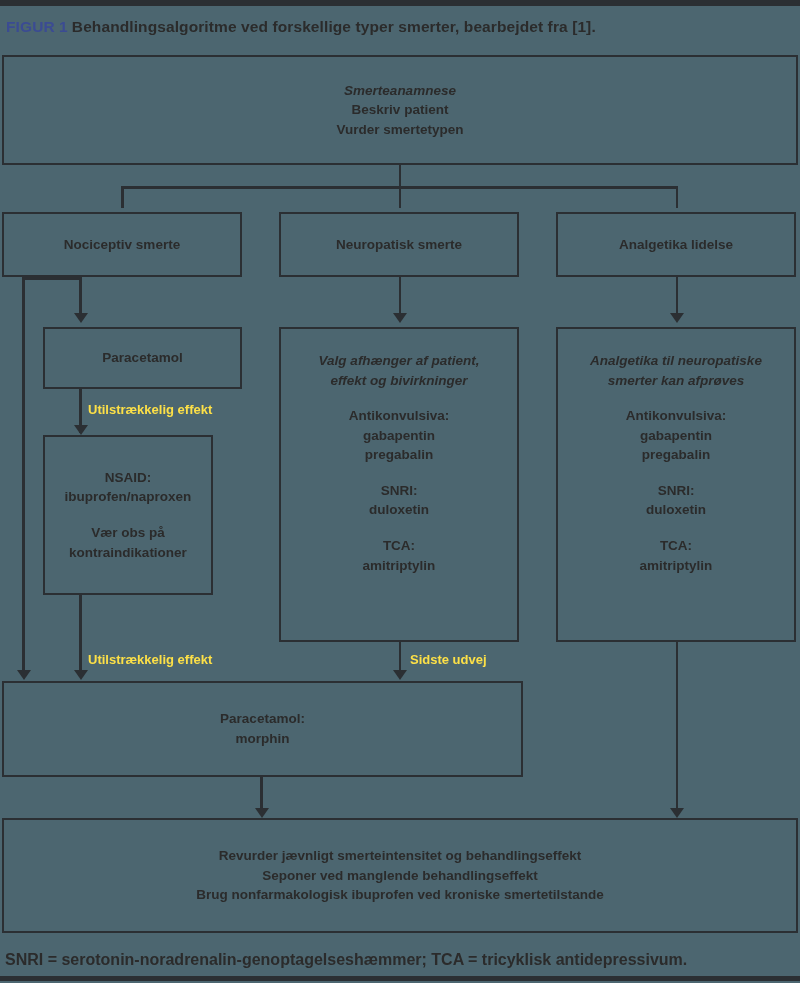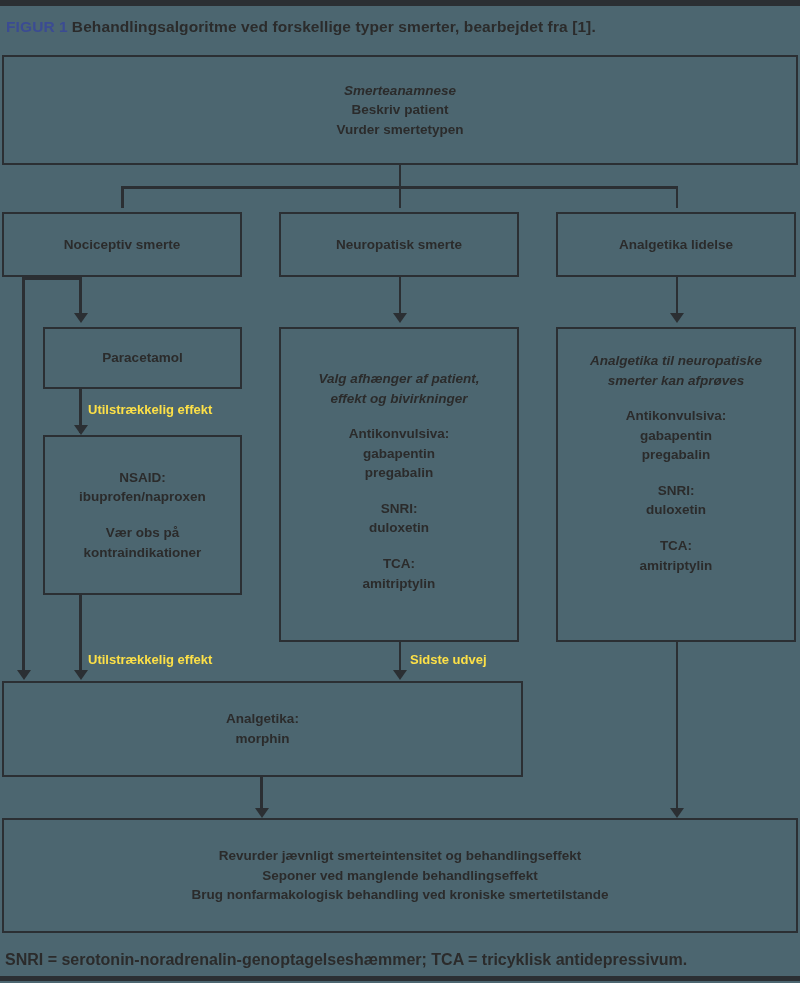--- a/index.html
+++ b/index.html
@@ -149,33 +149,33 @@
   <div class="arrowhead" style="left:73.5px; top:313px;"></div>
 
   <div class="box" style="left:43px; top:327px; width:199px; height:62px;">
     <span class="line">Paracetamol</span>
   </div>
 
   <div class="vline" style="left:79px; top:389px; height:44px;"></div>
   <div class="arrowhead" style="left:73.5px; top:425px;"></div>
   <div class="edge-label" style="left:88px; top:402px;">Utilstrækkelig effekt</div>
 
-  <div class="box" style="left:43px; top:435px; width:199px; height:160px;">
+  <div class="box" style="left:43px; top:435px; width:170px; height:160px;">
     <span class="line">NSAID:</span>
     <span class="line">ibuprofen/naproxen</span>
     <span class="gap"></span>
     <span class="line">Vær obs på</span>
     <span class="line">kontraindikationer</span>
   </div>
 
   <div class="vline" style="left:79px; top:595px; height:80px;"></div>
   <div class="arrowhead" style="left:73.5px; top:670px;"></div>
   <div class="edge-label" style="left:88px; top:652px;">Utilstrækkelig effekt</div>
 
-  <div class="box" style="left:279px; top:327px; width:240px; height:315px; justify-content:flex-start; padding-top:40px;align-items:center;">
+  <div class="box" style="left:279px; top:327px; width:240px; height:315px; justify-content:flex-start; padding-top:22px;align-items:center;">
     <span class="line italic">Valg afhænger af patient,</span>
     <span class="line italic">effekt og bivirkninger</span>
     <span class="gap"></span>
     <span class="line">Antikonvulsiva:</span>
     <span class="line">gabapentin</span>
     <span class="line">pregabalin</span>
     <span class="gap"></span>
     <span class="line">SNRI:</span>
     <span class="line">duloxetin</span>
     <span class="gap"></span>
@@ -205,30 +205,30 @@
     <span class="line">amitriptylin</span>
   </div>
 
   <div class="vline" style="left:675.5px; top:277px; height:40px;"></div>
   <div class="arrowhead" style="left:670px; top:313px;"></div>
 
   <div class="vline" style="left:675.5px; top:642px; height:171px;"></div>
   <div class="arrowhead" style="left:670px; top:808px;"></div>
 
   <div class="box" style="left:2px; top:681px; width:521px; height:96px;">
-    <span class="line">Analgetika:</span>
+    <span class="line">Paracetamol:</span>
     <span class="line">morphin</span>
   </div>
 
   <div class="vline" style="left:260px; top:777px; height:36px;"></div>
   <div class="arrowhead" style="left:254.5px; top:808px;"></div>
 
   <div class="box" style="left:2px; top:818px; width:796px; height:115px;">
     <span class="line">Revurder jævnligt smerteintensitet og behandlingseffekt</span>
     <span class="line">Seponer ved manglende behandlingseffekt</span>
-    <span class="line">Brug nonfarmakologisk behandling ved kroniske smertetilstande</span>
+    <span class="line">Brug nonfarmakologisk ibuprofen ved kroniske smertetilstande</span>
   </div>
 
   <div class="footnote" style="top:951px;">SNRI = serotonin-noradrenalin-genoptagelseshæmmer; TCA = tricyklisk antidepressivum.</div>
 
   <div class="rule-bottom"></div>
 
 </div>
 
 </body></html>

